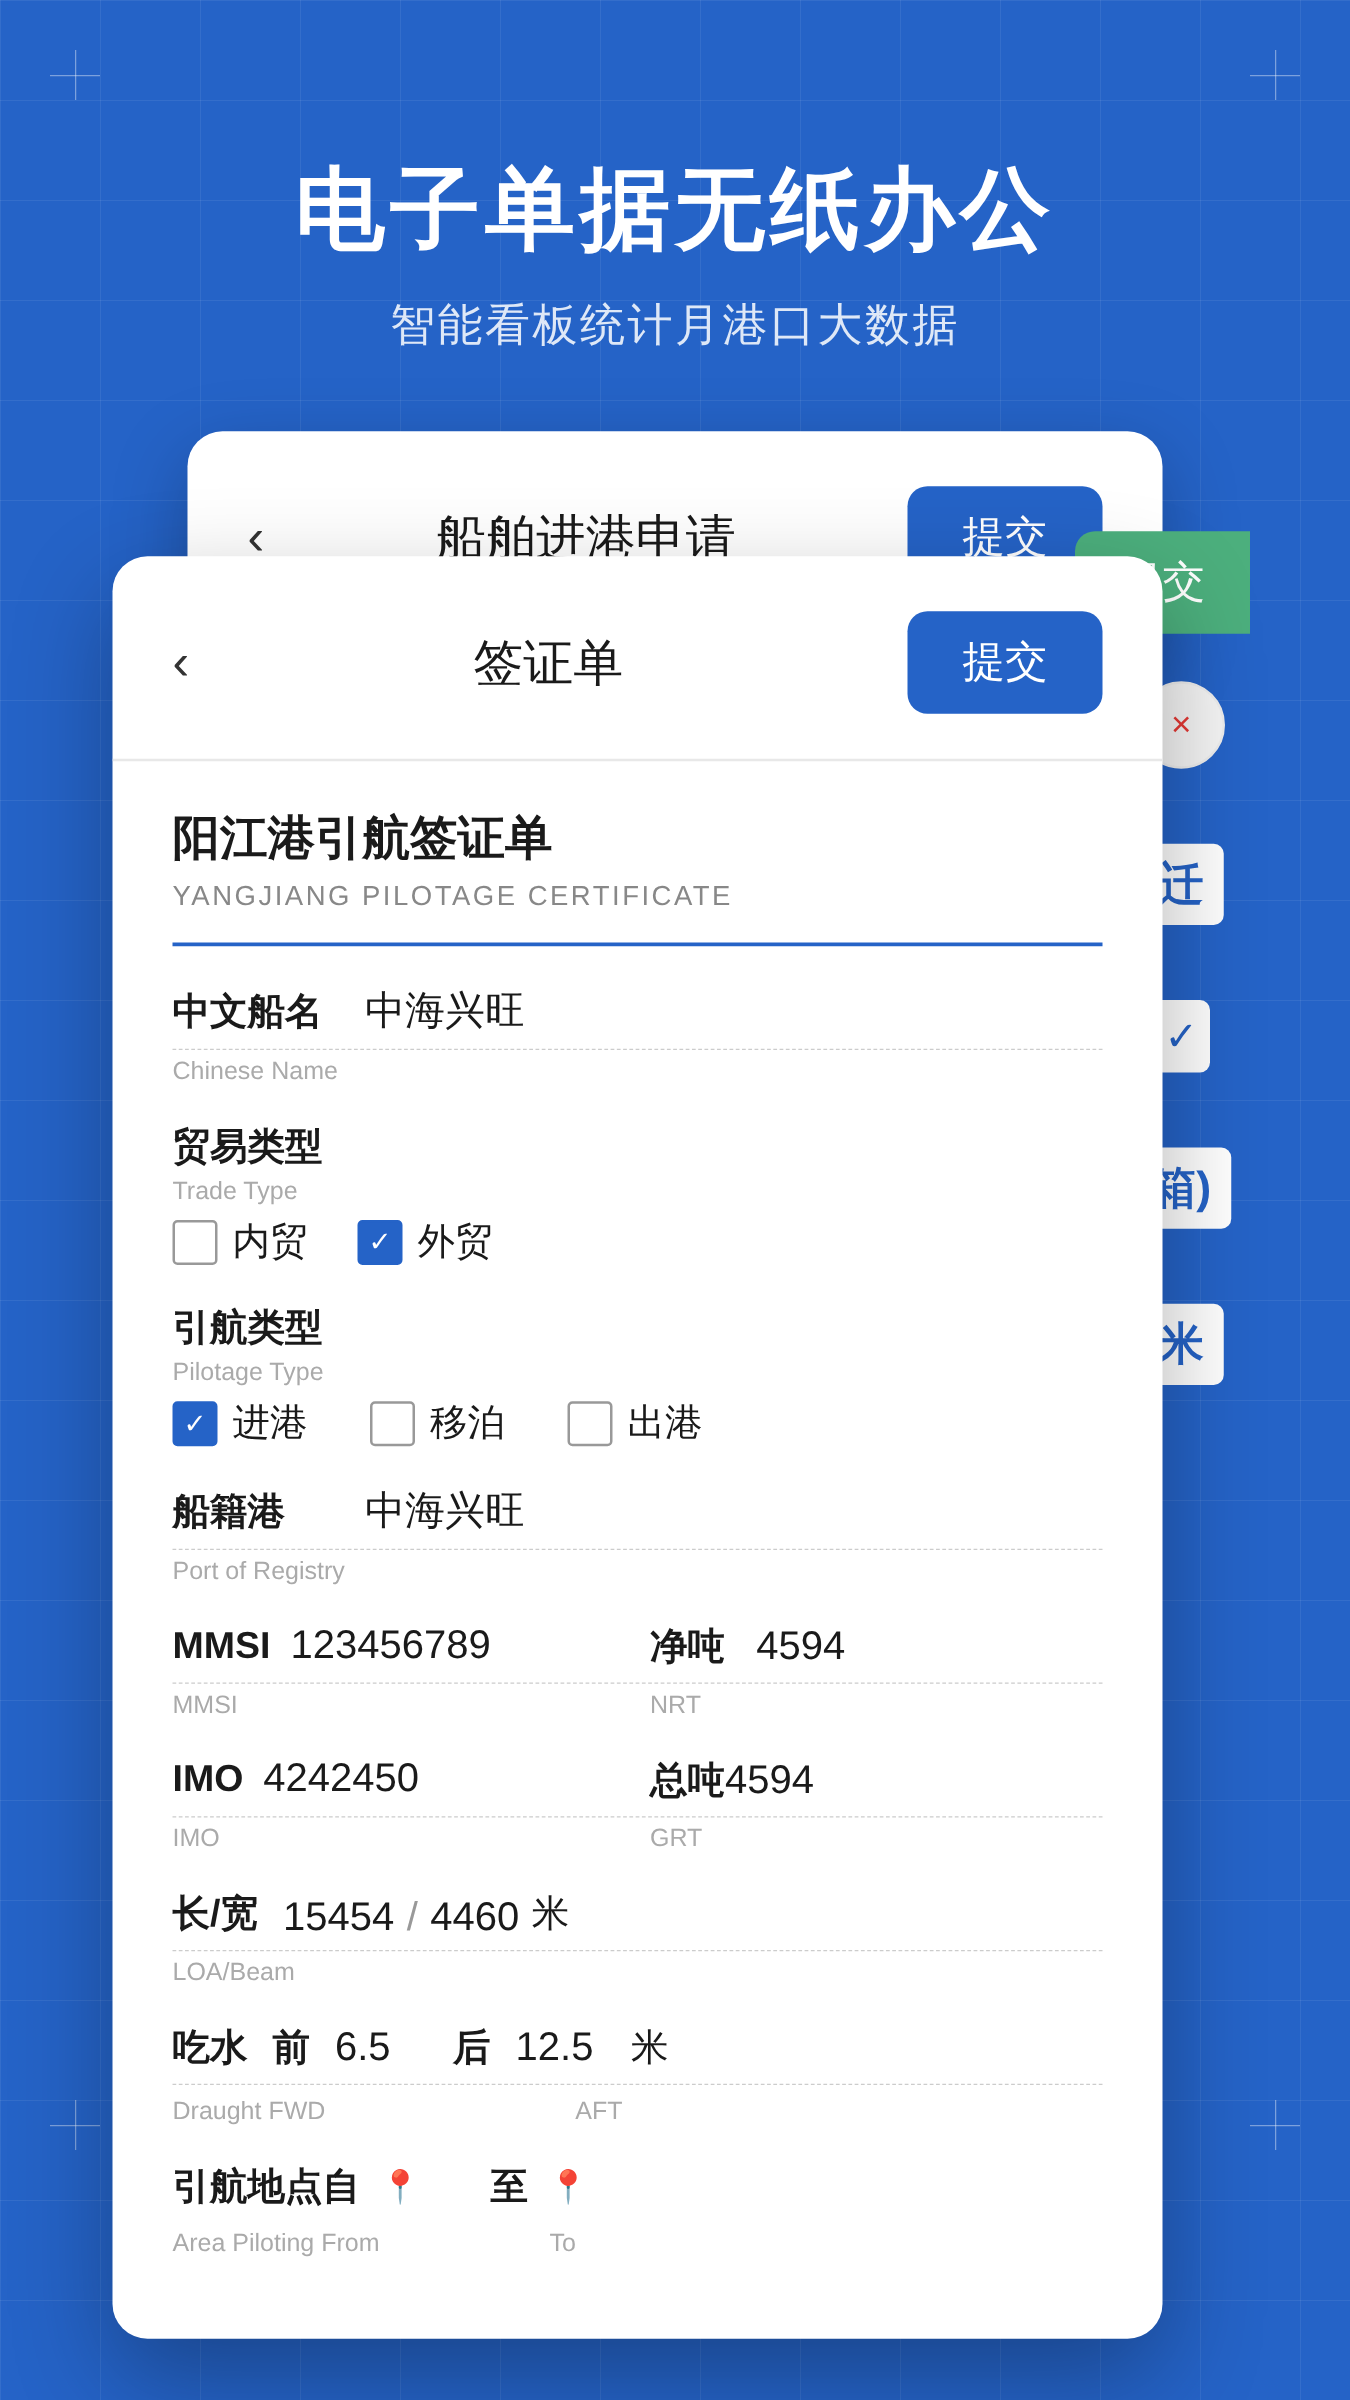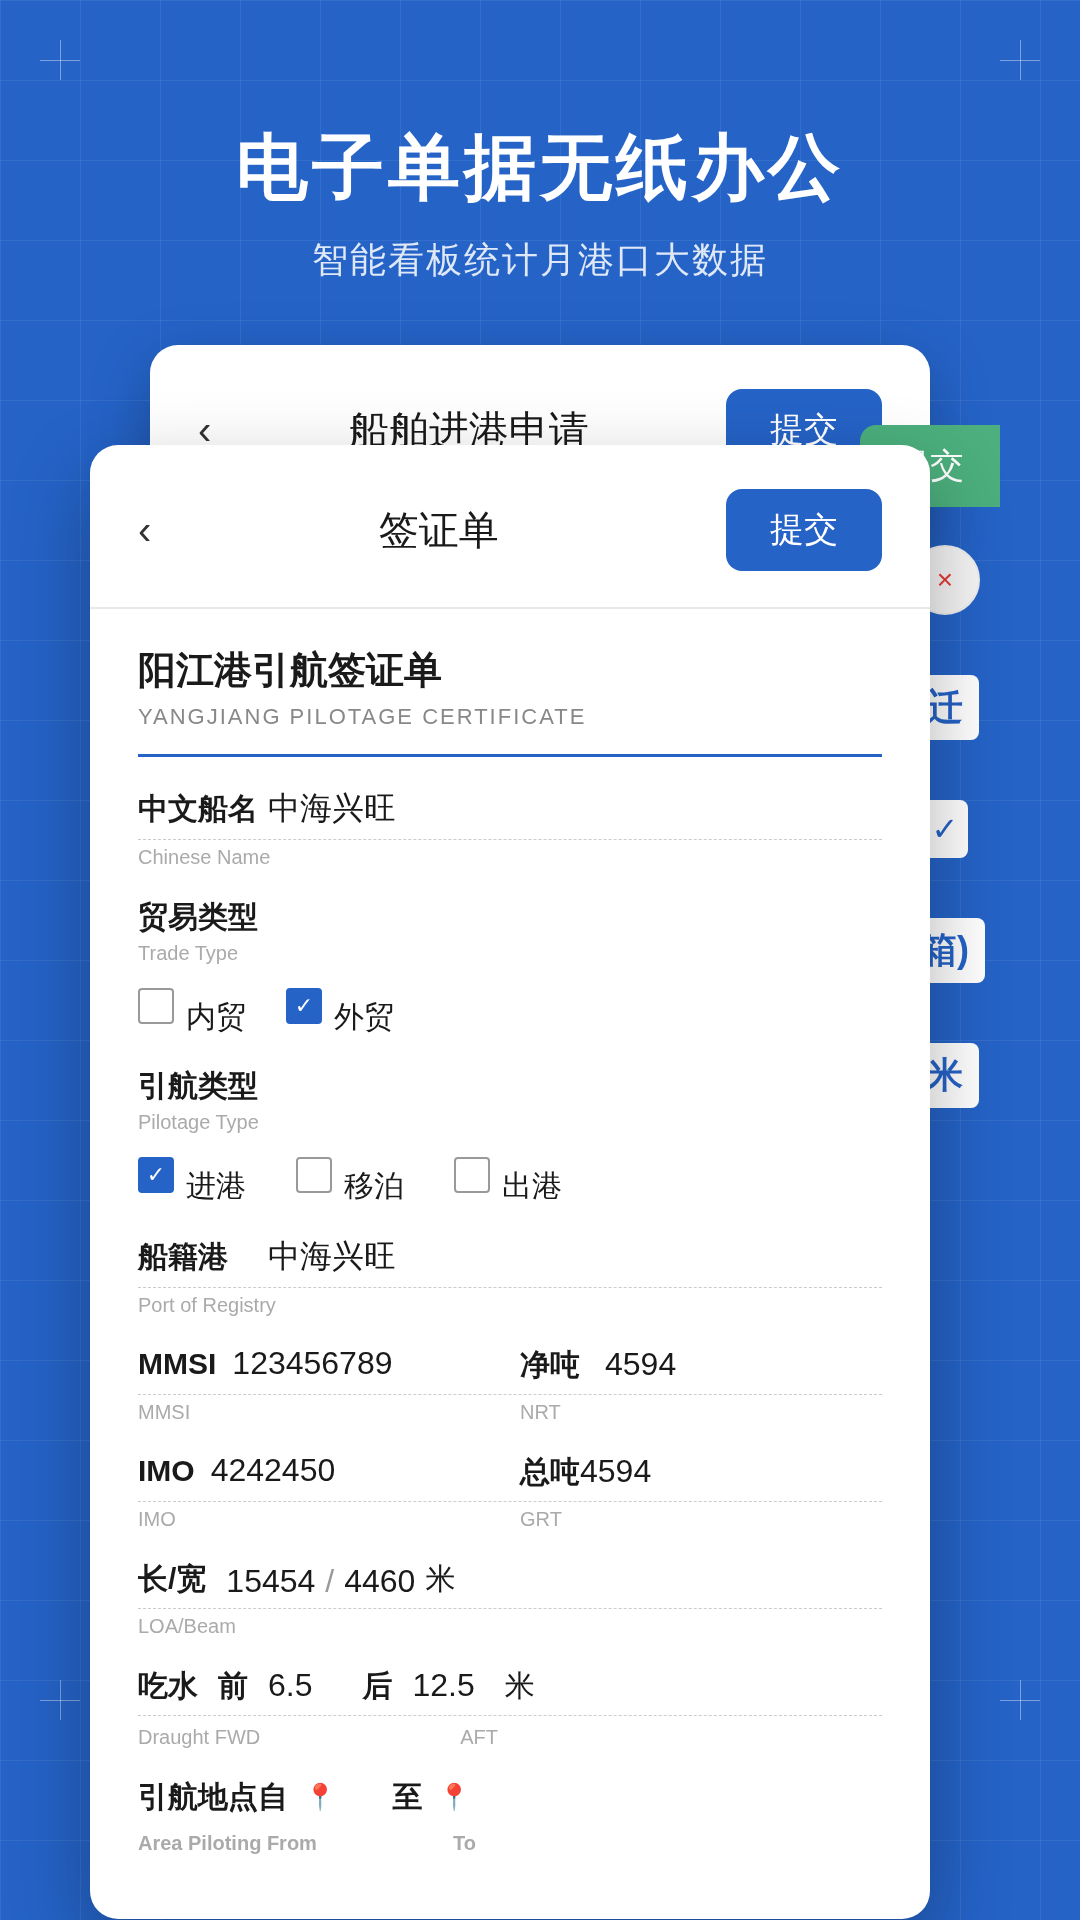--- a/index.html
+++ b/index.html
@@ -258,20 +258,21 @@
 
     .field-value {
       font-size: 32px;
       color: #1a1a1a;
     }
 
     
     .inline-row {
       display: flex;
       align-items: baseline;
+      gap: 24px;
       border-bottom: 1px dashed #ccc;
       padding-bottom: 8px;
       margin-bottom: 6px;
     }
 
     .label-block {
       min-width: 130px;
     }
 
     
@@ -301,21 +302,20 @@
 
     .checkbox.checked {
       background: #2563c7;
       border-color: #2563c7;
       color: white;
     }
 
     .checkbox-label {
       font-size: 30px;
       color: #1a1a1a;
-      margin-top: 24px;
     }
 
     
     .pilotage-row {
       display: flex;
       align-items: center;
       gap: 50px;
       margin-top: 8px;
     }
 
@@ -511,21 +511,21 @@
           </div>
         </div>
 
         <div class="form-row">
           <div style="display:flex; align-items:center; gap:16px; margin-bottom:10px;">
             <span class="field-label-zh">引航地点自</span>
             <span style="font-size:26px; color:#aaa;">📍</span>
             <span class="field-label-zh" style="margin-left:40px;">至</span>
             <span style="font-size:26px; color:#aaa;">📍</span>
           </div>
-          <div style="display:flex; gap:16px; margin-bottom:0;font-weight:bold;">
+          <div style="display:flex; gap:16px; margin-bottom:0;">
             <span class="field-label-en">Area Piloting From</span>
             <span class="field-label-en" style="margin-left:120px;">To</span>
           </div>
 
         </div>
 
       </div>
 
     </div>
 

